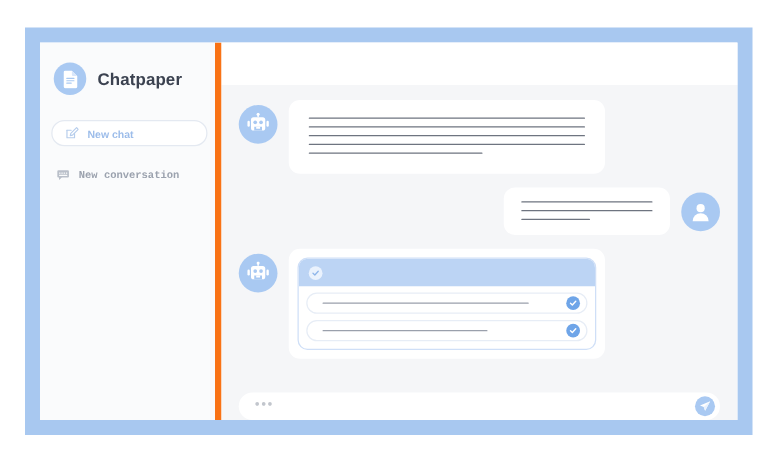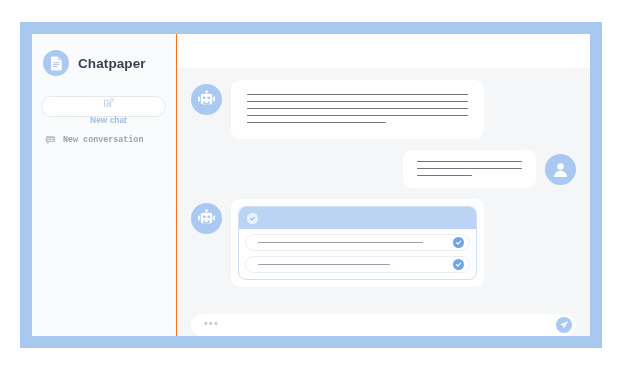--- a/index.html
+++ b/index.html
@@ -34,21 +34,21 @@
     background: #ffffff;
     display: flex;
     overflow: hidden;
   }
 
   
   #sidebar {
     width: 145px;
     height: 100%;
     background: #fafbfc;
-    border-right: 1px solid #f97316;
+    border-right: 5px solid #f97316;
     box-sizing: border-box;
     flex: 0 0 145px;
     position: relative;
   }
 
   #brand {
     display: flex;
     align-items: center;
     gap: 9px;
     padding: 16px 0 0 11px;
@@ -79,21 +79,20 @@
     height: 21px;
     border: 1px solid #e4e9f1;
     border-radius: 11px;
     background: #ffffff;
     display: flex;
     align-items: center;
     gap: 7px;
     padding-left: 10px;
     box-sizing: border-box;
     cursor: pointer;
-    flex-direction: column;
   }
   #new-chat-label {
     font-size: 8.4px;
     font-weight: bold;
     color: #9dbdea;
     white-space: nowrap;
   }
 
   #new-conversation-item {
     position: absolute;

